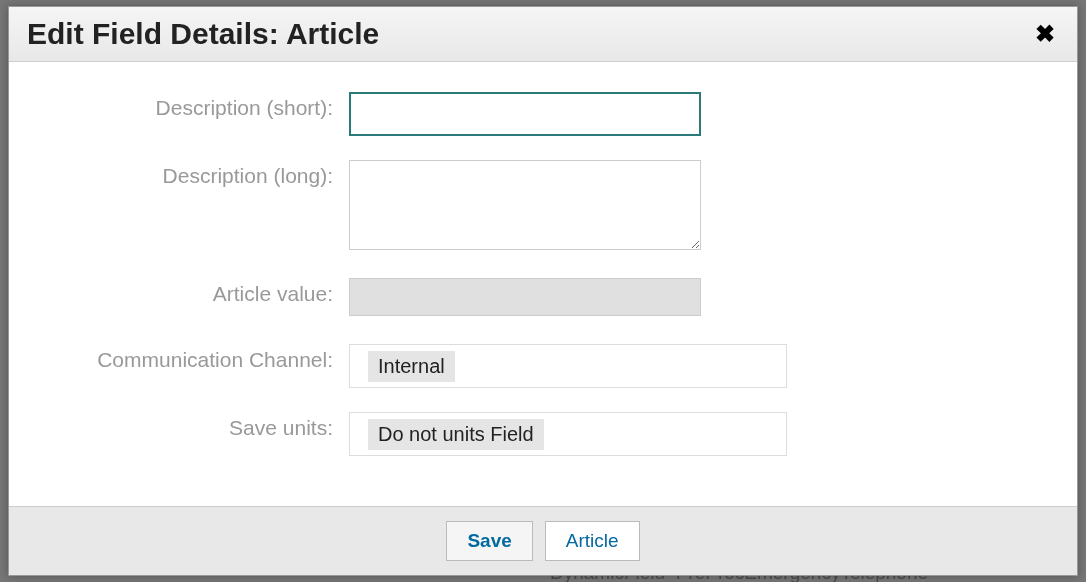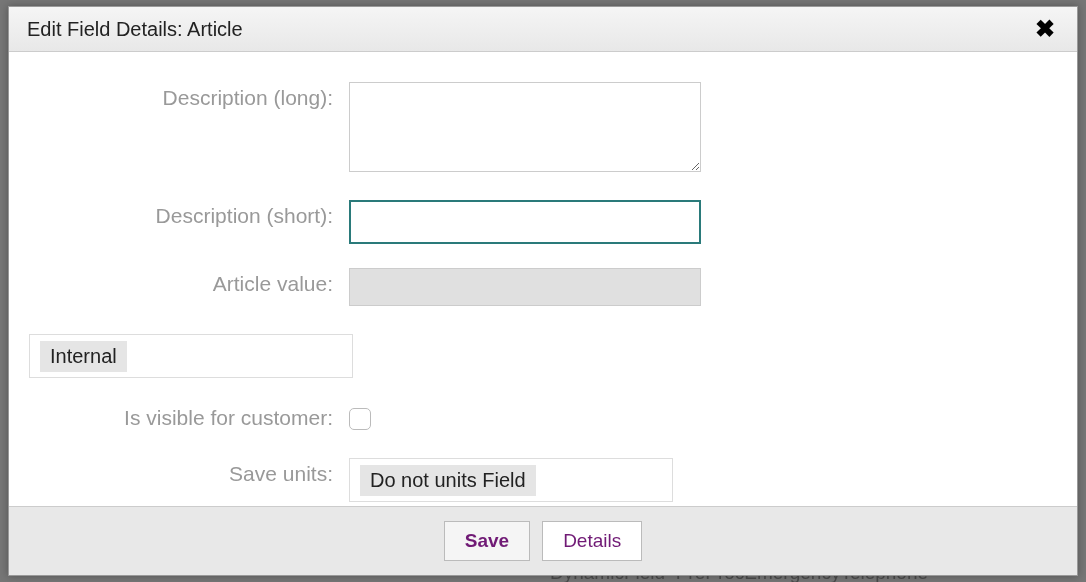--- a/index.html
+++ b/index.html
@@ -33,22 +33,22 @@
     .modal-header {
       background: linear-gradient(to bottom, #f5f5f5, #e8e8e8);
       border-bottom: 1px solid #ccc;
       padding: 10px 18px;
       display: flex;
       justify-content: space-between;
       align-items: center;
     }
     
     .modal-title {
-      font-size: 20px;
-      font-weight: 400;
+      font-size: 30px;
+      font-weight: 700;
       color: #222;
     }
     
     .close-icon {
       font-size: 24px;
       font-weight: bold;
       cursor: pointer;
       padding: 0 4px;
       line-height: 1;
     }
@@ -116,24 +116,24 @@
     
     .readonly-input {
       width: 352px;
       height: 38px;
       background: #e0e0e0;
       border: 1px solid #ccc;
       display: inline-block;
     }
     
     .select-like {
-      width: 324px;
+      width: 438px;
       height: 44px;
       border: 1px solid #ddd;
-      padding: 6px 10px;
+      padding: 6px 18px;
       background: #fff;
       display: flex;
       align-items: center;
     }
     
     .select-chip {
       background: #e5e5e5;
       padding: 4px 10px;
       font-size: 20px;
       color: #222;
@@ -160,21 +160,21 @@
       justify-content: center;
       gap: 12px;
     }
     
     .btn {
       padding: 8px 20px;
       font-size: 19px;
       border: 1px solid #bbb;
       background: #fff;
       cursor: pointer;
-      color: #701a75;
+      color: #0369a1;
     }
     
     .btn-primary {
       font-weight: bold;
       background: #f5f5f5;
     }
     
     .background-text {
       position: absolute;
       bottom: -2px;
@@ -197,65 +197,60 @@
 
 <div class="modal-container">
   <div class="modal-header">
     <div class="modal-title">Edit Field Details: Article</div>
     <div class="close-icon">✖</div>
   </div>
 
   <div class="modal-body">
 
     <div class="form-row">
+      <div class="form-label">Description (short):</div>
+      <div class="form-control-wrap">
+        <input type="text" class="text-input" value="" style="">
+      </div>
+    </div>
+
+    <div class="form-row">
       <div class="form-label">Description (long):</div>
       <div class="form-control-wrap">
         <textarea class="textarea-input" style=""></textarea>
       </div>
     </div>
 
     <div class="form-row">
-      <div class="form-label">Description (short):</div>
-      <div class="form-control-wrap">
-        <input type="text" class="text-input" value="" style="">
-      </div>
-    </div>
-
-    <div class="form-row">
       <div class="form-label">Article value:</div>
       <div class="form-control-wrap">
         <div class="readonly-input"></div>
       </div>
     </div>
 
     <div class="form-row">
+      <div class="form-label">Communication Channel:</div>
       <div class="form-control-wrap">
         <div class="select-like">
           <span class="select-chip">Internal</span>
         </div>
       </div>
     </div>
 
-    <div class="form-row">
-      <div class="form-label">Is visible for customer:</div>
-      <div class="form-control-wrap">
-        <input type="checkbox" class="checkbox-input" style="">
-      </div>
-    </div>
 
     <div class="form-row">
       <div class="form-label">Save units:</div>
       <div class="form-control-wrap">
         <div class="select-like">
           <span class="select-chip">Do not units Field</span>
         </div>
       </div>
     </div>
 
   </div>
 
   <div class="modal-footer">
     <button class="btn btn-primary">Save</button>
-    <button class="btn">Details</button>
+    <button class="btn">Article</button>
   </div>
 </div>
 
 <div class="background-text">DynamicField_PreProcEmergencyTelephone</div>
 
 </body></html>

